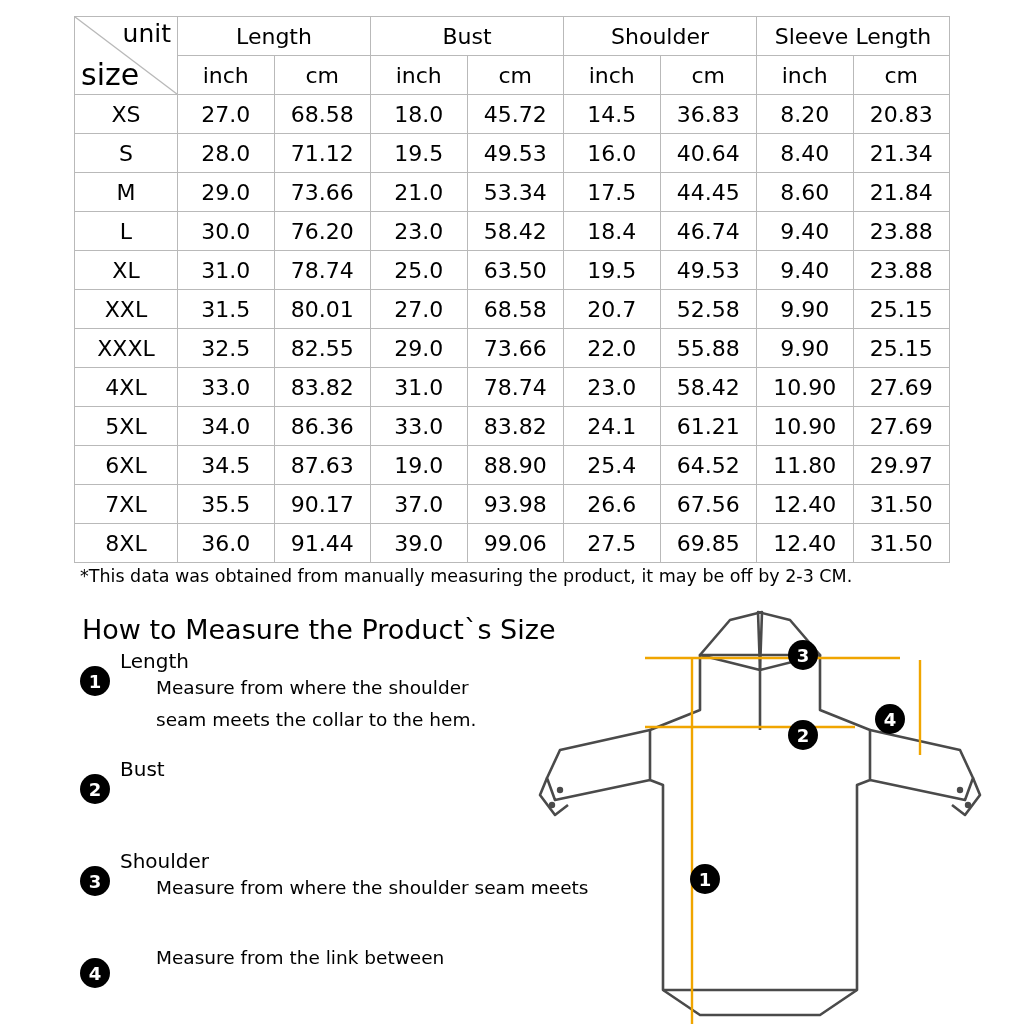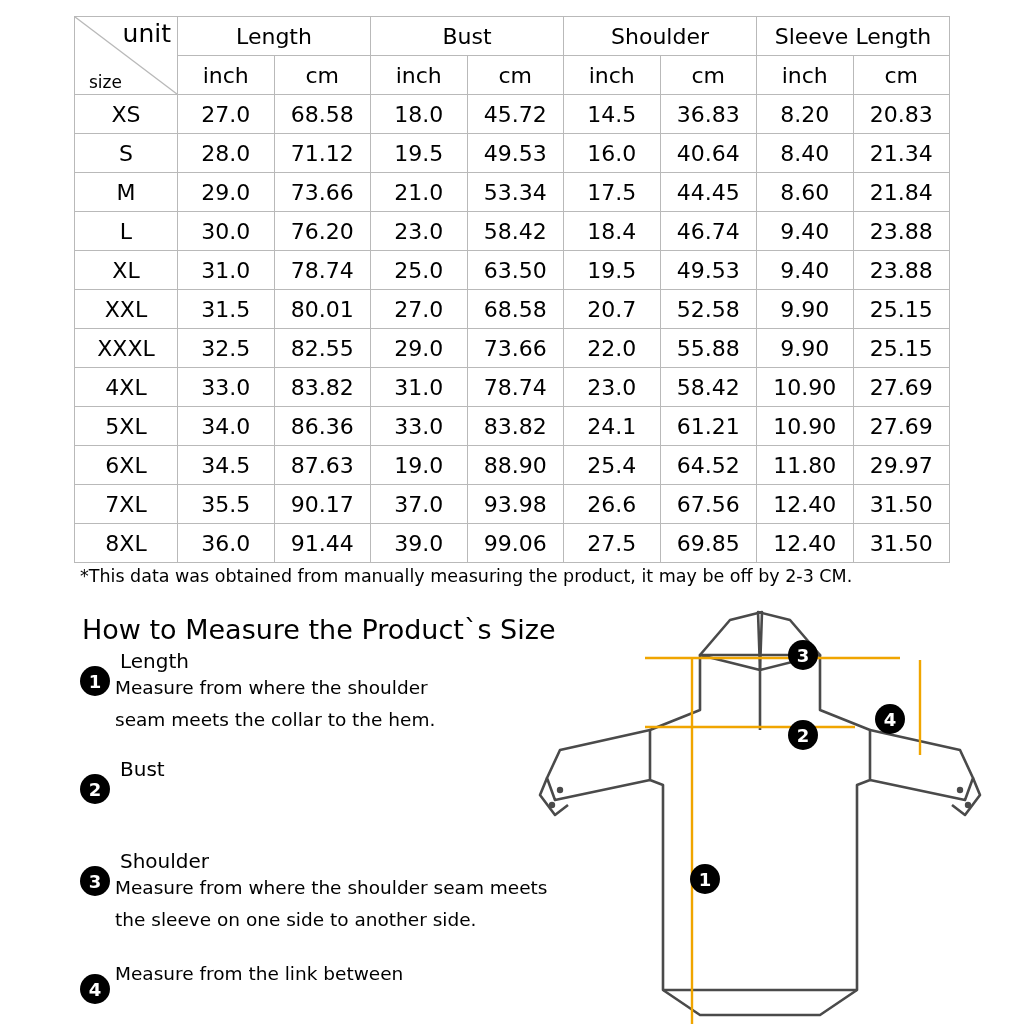--- a/index.html
+++ b/index.html
@@ -50,23 +50,23 @@
     width: 100%; height: 100%;
   }
   .corner-cell .unit-label {
     position: absolute;
     right: 6px;
     top: 2px;
     font-size: 25px;
   }
   .corner-cell .size-label {
     position: absolute;
-    left: 14px;
+    left: 6px;
     bottom: 2px;
-    font-size: 17px;
+    font-size: 30px;
   }
   .grp-head {
     font-size: 25px;
     height: 40px;
   }
   .sub-head {
     font-size: 23px;
     height: 38px;
   }
   .size-col {
@@ -118,21 +118,21 @@
     display: flex;
     align-items: center;
     justify-content: center;
   }
   .step-name {
     margin-left: 40px;
     font-size: 20px;
     line-height: 22px;
   }
   .step-desc {
-    margin-left: 35px;
+    margin-left: 76px;
     font-size: 18.5px;
     line-height: 32px;
   }
   .step-desc .l2 { display: block; }
 
   
   .illus {
     position: absolute;
     left: 500px;
     top: 590px;
@@ -338,21 +338,20 @@
     <div class="step-name">Bust</div>
     <div class="step-desc">
     </div>
   </div>
 
   <div class="step">
     <div class="bullet">3</div>
     <div class="step-name">Shoulder</div>
     <div class="step-desc">
       <span class="l1">Measure from where the shoulder seam meets</span>
-      <span class="l2">the sleeve on one side to another side.</span>
     </div>
   </div>
 
   <div class="step">
     <div class="bullet">4</div>
     <div class="step-desc">
       <span class="l1">Measure from the link between</span>
       
     </div>
   </div>

